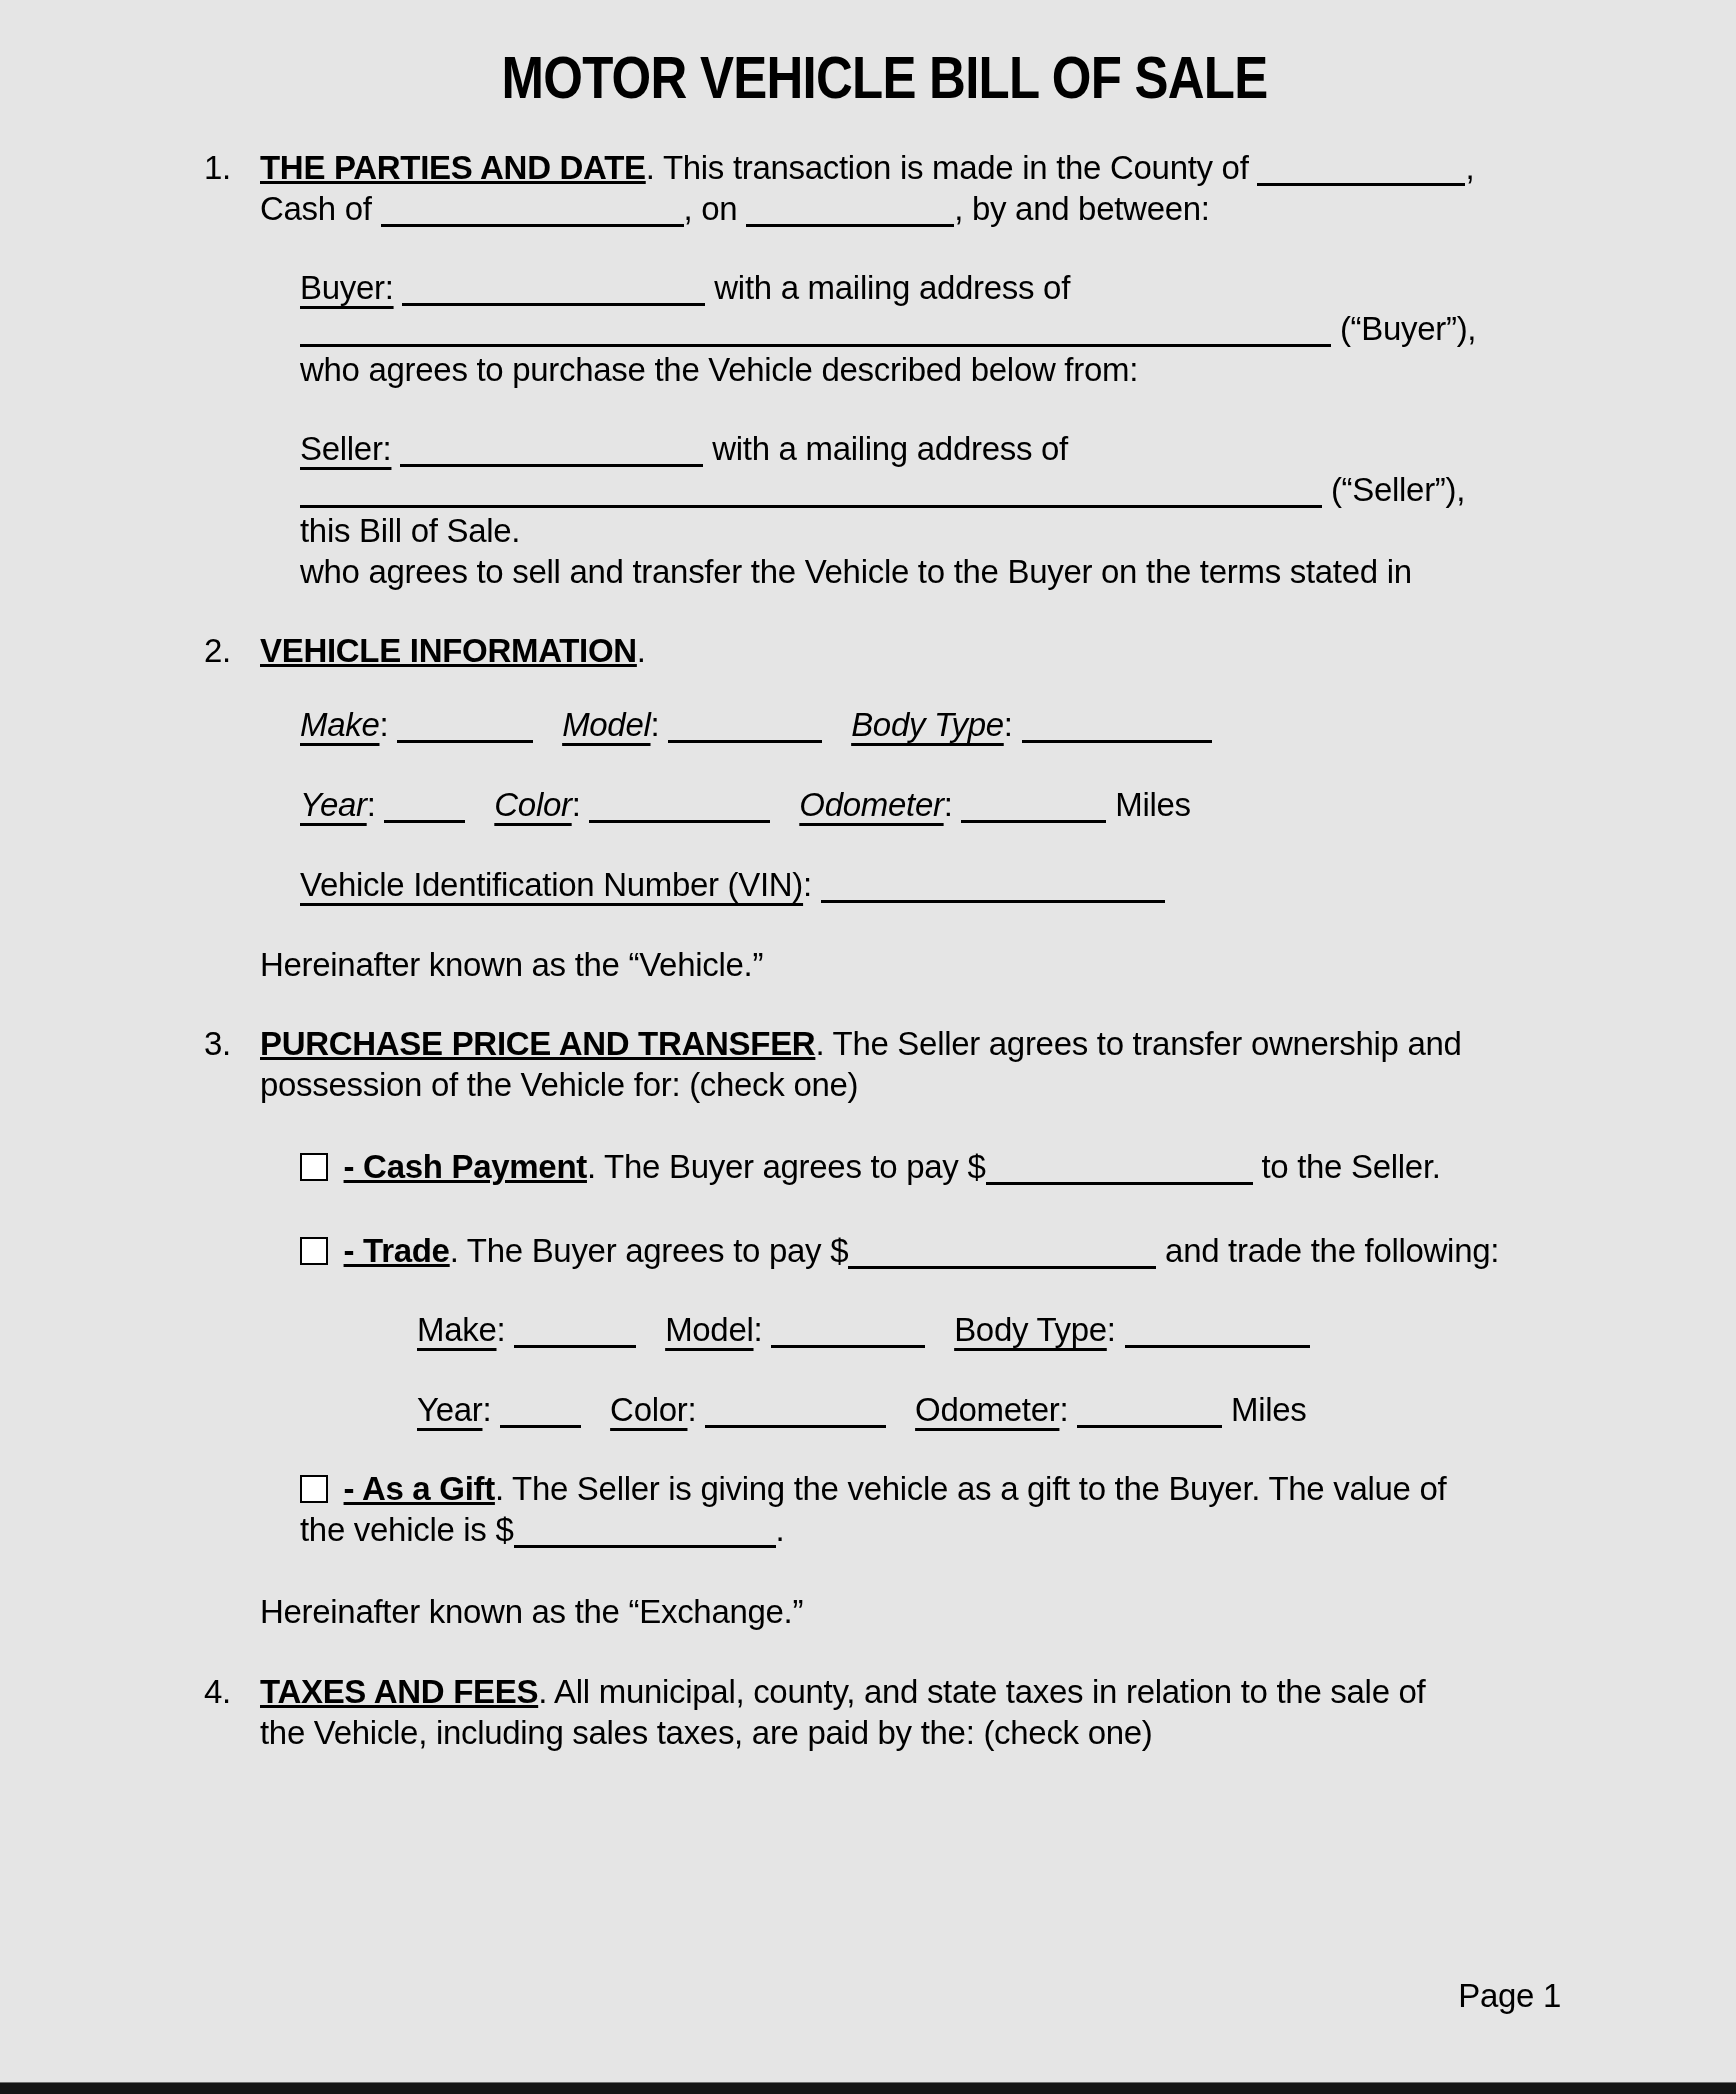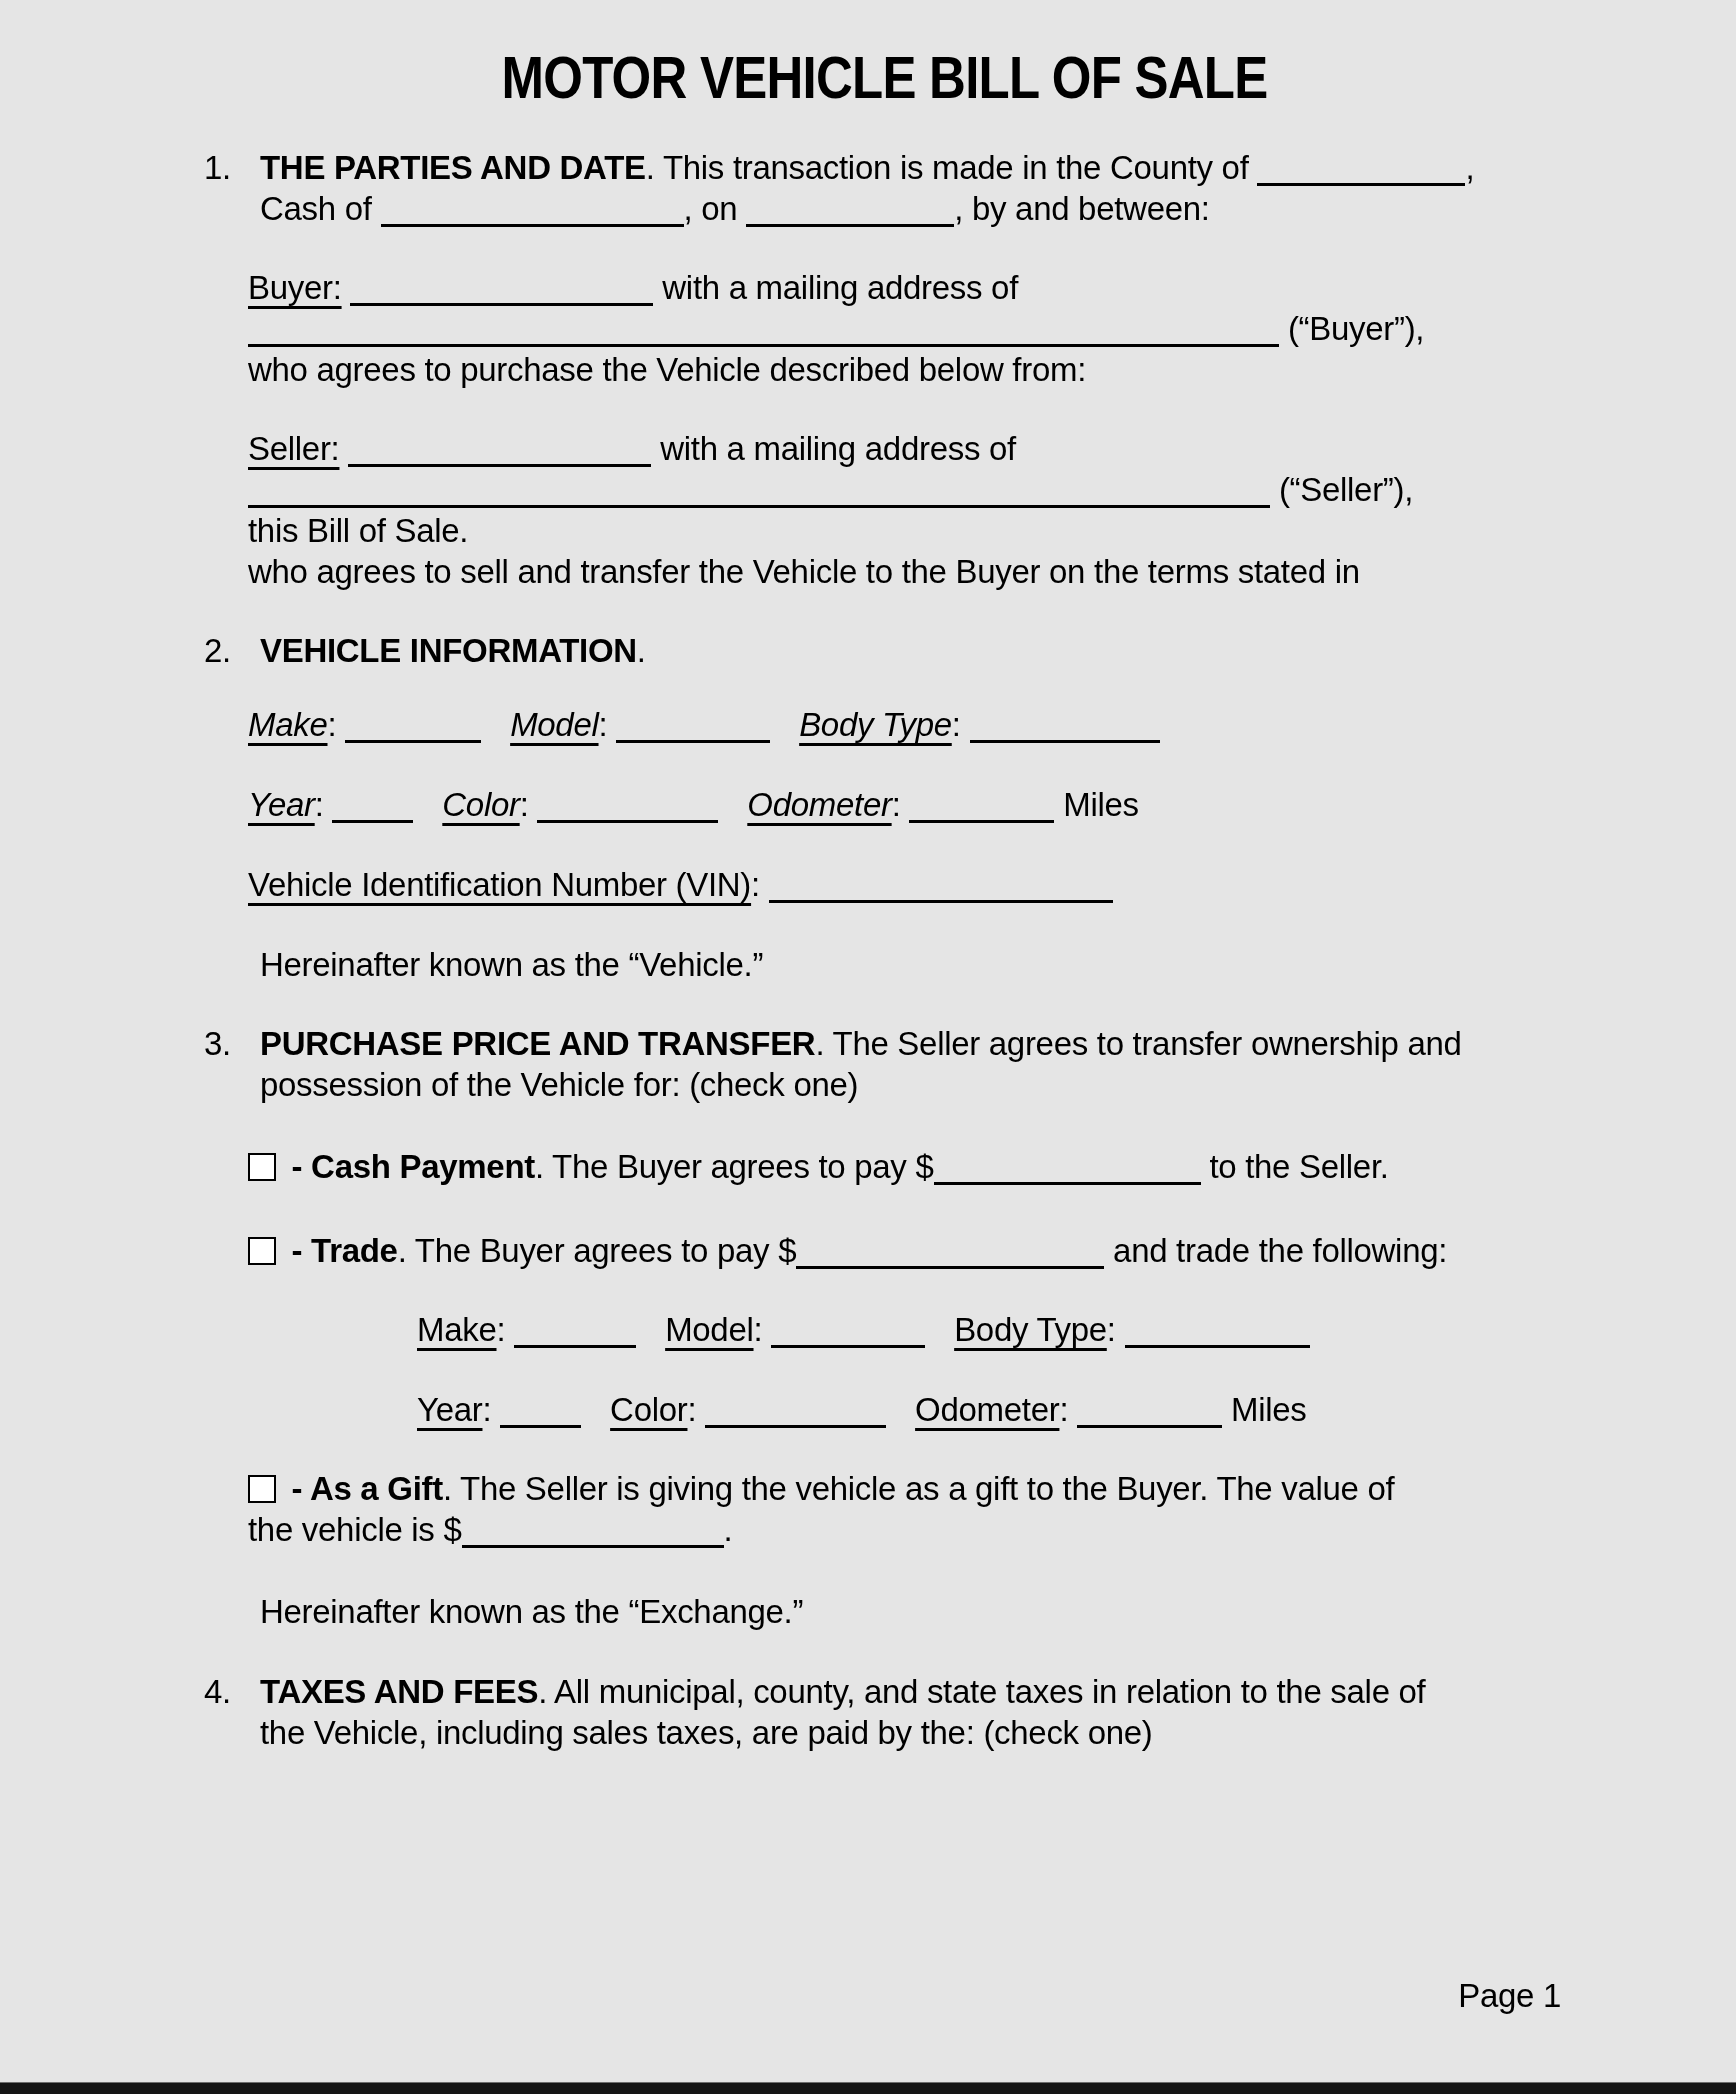--- a/index.html
+++ b/index.html
@@ -18,23 +18,23 @@
   .title {
     font-size:60px; font-weight:bold; text-align:center;
     letter-spacing:-0.9px; line-height:72px;
     transform:scaleX(0.85); transform-origin:50% 50%;
     margin:0 0 33px 0;
   }
   .item { position:relative; padding-left:56px; }
   .num { position:absolute; left:0; top:0; }
   .line { white-space:nowrap; }
   .l1 { margin-left:56px; }
-  .l2 { margin-left:44px; }
+  .l2 { margin-left:96px; }
   .l3 { margin-left:213px; }
-  b { font-weight:bold; }
+  b { font-weight:bold;text-decoration:underline; }
   .it { font-style:italic; }
   .ul { text-decoration:underline; text-decoration-thickness:2.7px; text-underline-offset:7.2px; }
   .blank {
     display:inline-block; height:27px;
     border-bottom:3.6px solid #000;
     vertical-align:-7.2px;
   }
   .gap { margin-left:20px; }
   .cb {
     display:inline-block; width:23.5px; height:23.5px;

